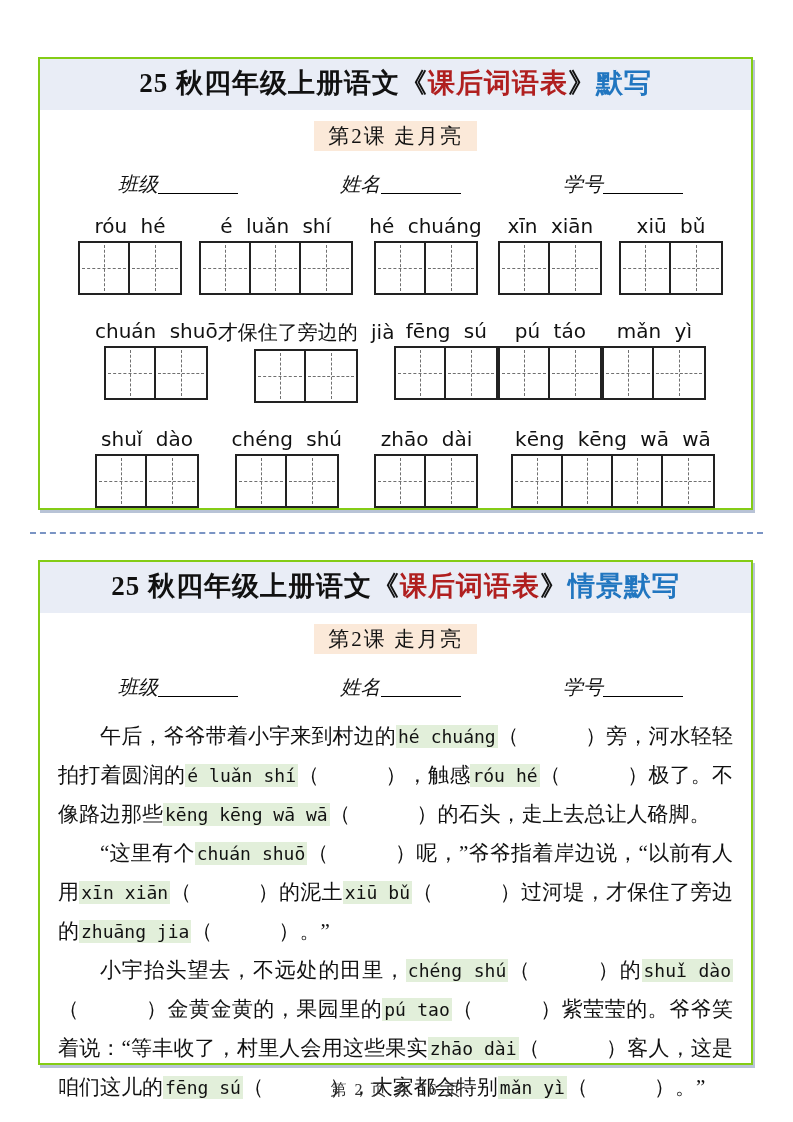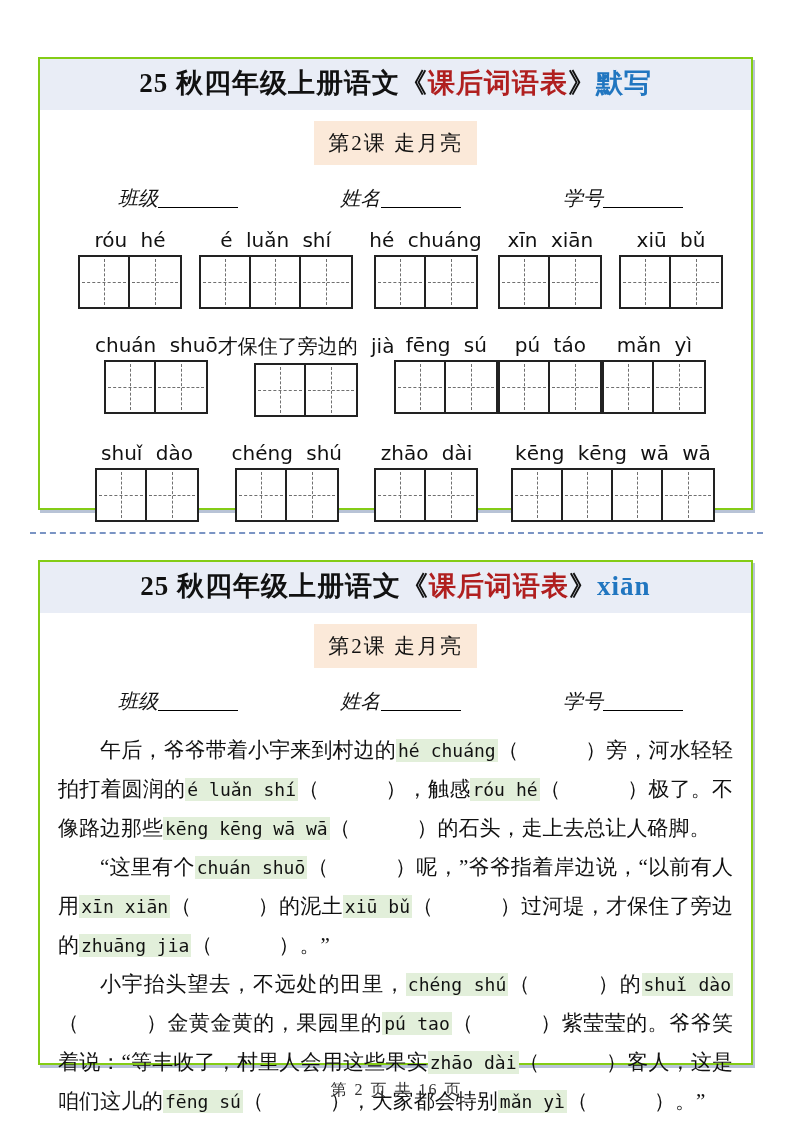--- a/index.html
+++ b/index.html
@@ -21,21 +21,21 @@
     background:#e9edf6; text-align:center;
     padding:6px 0 9px; font-size:27px; font-weight:bold;
     letter-spacing:1px; white-space:nowrap;
   }
   .title-red  { color:#b01f1f; }
   .title-blue { color:#2176c0; }
 
   .lesson-wrap { text-align:center; margin-top:11px; }
   .lesson {
     display:inline-block; background:#fbe9d9; color:#111;
-    font-size:21px; padding:8px 14px; letter-spacing:2px;
+    font-size:21px; padding:1px 14px; letter-spacing:2px;
   }
 
   .fields {
     display:flex; justify-content:space-between;
     margin:20px 68px 0 78px; font-size:20px;font-style:italic;
   }
   .field-group { white-space:nowrap; }
   .field-line {
     display:inline-block; width:80px; height:1em;
     border-bottom:1.5px solid #000; vertical-align:-3px;
@@ -206,21 +206,21 @@
             </div>
           </div>
         </div>
       </div>
   </div>
 
   <div class="page-divider"></div>
 
   <div class="panel" id="panel-context">
     <div class="panel-header">
-      <span>25 秋四年级上册语文</span><span>《</span><span class="title-red">课后词语表</span><span>》</span><span class="title-blue">xiān</span>
+      <span>25 秋四年级上册语文</span><span>《</span><span class="title-red">课后词语表</span><span>》</span><span class="title-blue">情景默写</span>
     </div>
     <div class="lesson-wrap">
       <span class="lesson">第2课 走月亮</span>
     </div>
     <div class="fields">
       <span class="field-group"><span>班级</span><span class="field-line"></span></span>
       <span class="field-group"><span>姓名</span><span class="field-line"></span></span>
       <span class="field-group"><span>学号</span><span class="field-line"></span></span>
     </div>
     <div class="passage">

